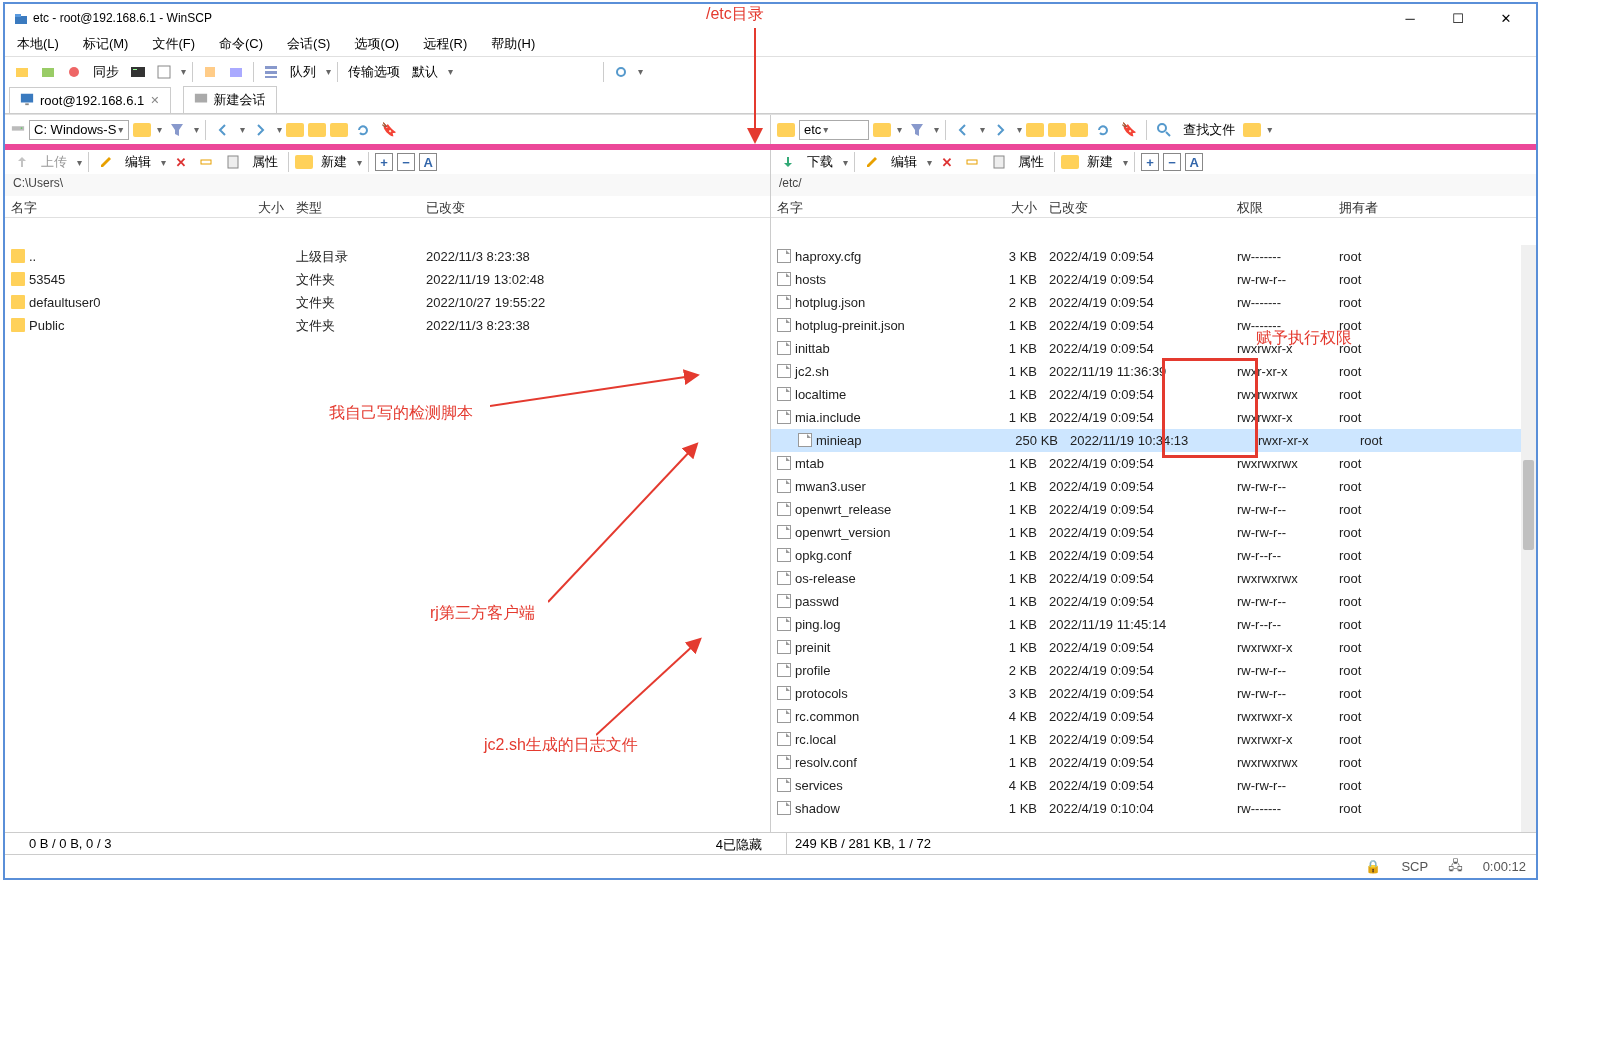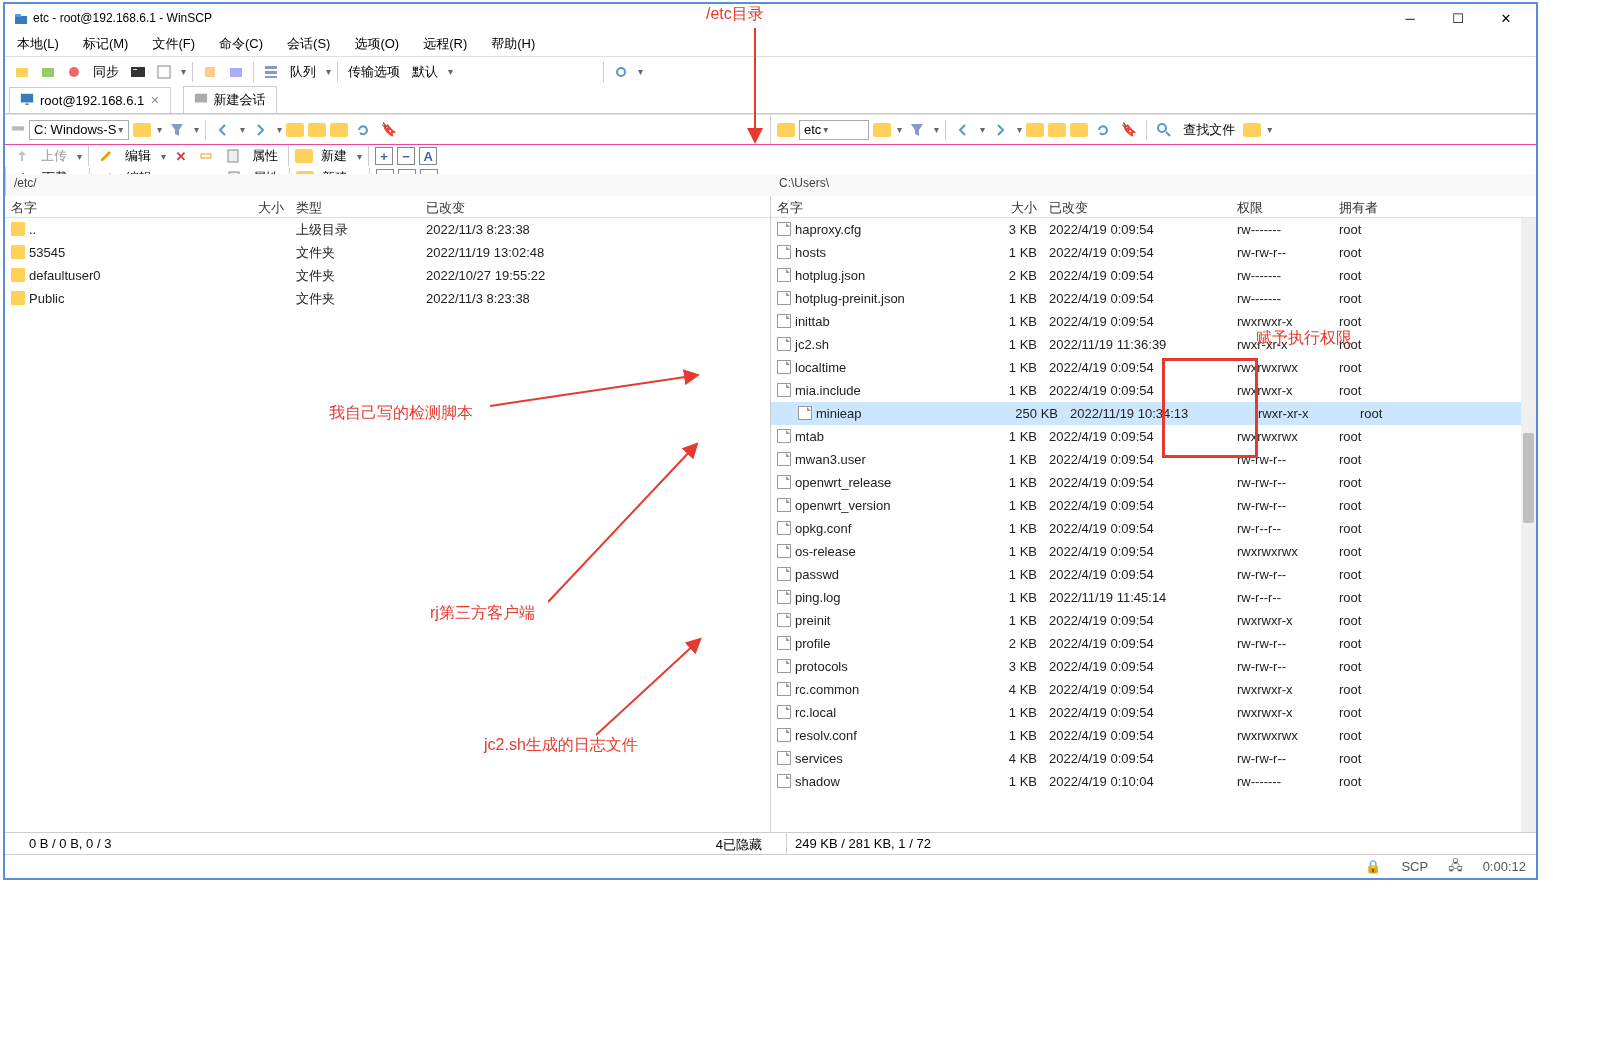--- a/index.html
+++ b/index.html
@@ -18,26 +18,26 @@
 .tbsep { width: 1px; height: 20px; background: #ccc; margin: 0 2px; }
 .tblbl { padding: 0 4px; }
 .dd { font-size: 10px; color: #666; margin-left: 2px; }
 .tabs { height: 28px; display: flex; align-items: flex-end; padding: 0 4px; gap: 12px; border-bottom: 1px solid #ccc; }
 .tab { padding: 4px 10px; border: 1px solid #ccc; border-bottom: none; background: #fff; display: flex; align-items: center; gap: 6px; font-size: 12px; }
 .tab .close { color: #888; font-size: 11px; }
 .navrow { height: 30px; display: flex; border-top: 1px solid #e0e0e0; }
 .navhalf { flex: 1; display: flex; align-items: center; padding: 0 6px; gap: 4px; }
 .navhalf.right { border-left: 1px solid #ccc; }
 .select { min-width: 100px; height: 20px; border: 1px solid #aaa; display: inline-flex; align-items: center; padding: 0 4px; font-size: 12px; background: #fff; }
-.editrow { height: 30px; display: flex; border-top: 1px solid #ec4899; flex-direction: column; }
+.editrow { height: 30px; display: flex; border-top: 6px solid #ec4899; }
 .pathrow { height: 22px; display: flex; background: #f8f8f8; }
 .pathhalf { flex: 1; padding: 2px 8px; font-size: 12px; color: #444; }
 .pathhalf.right { border-left: 1px solid #ccc; }
 .panes { flex: 1; display: flex; overflow: hidden; }
-.pane { flex: 1; display: flex; flex-direction: column; overflow: hidden; }
+.pane { flex: 1; display: flex; flex-direction: column; overflow: hidden; gap: 27px; }
 .pane.right { border-left: 1px solid #ccc; position: relative; }
 .hdr { height: 22px; display: flex; border-bottom: 1px solid #e0e0e0; background: #fff; font-size: 12px; color: #333; }
 .hdr div { padding: 3px 6px; }
 .body { flex: 1; overflow: hidden; position: relative; }
 .row { height: 23px; display: flex; align-items: center; font-size: 13px; color: #222; }
 .row.sel { background: #cde6ff; padding-left: 21px; }
 .row .c { padding: 0 6px; overflow: hidden; white-space: nowrap; }
 .fico { width: 14px; height: 14px; display: inline-block; margin-right: 4px; vertical-align: -2px; }
 .fico.folder { background: #ffd15a; border-radius: 1px; }
 .fico.file { background: #fff; border: 1px solid #999; position: relative; }
@@ -338,22 +338,22 @@
       <span class="tblbl">新建</span>
         <span class="dd">▾</span>
       <span class="tbsep"></span>
       <span class="tbbtn" style="border:1px solid #888;color:#36a;width:18px;height:18px;font-weight:bold">+</span>
       <span class="tbbtn" style="border:1px solid #888;color:#36a;width:18px;height:18px;font-weight:bold">−</span>
       <span class="tbbtn" style="border:1px solid #888;color:#36a;width:18px;height:18px;font-weight:bold">A</span>
     </div>
   </div>
 
   <div class="pathrow">
+    <div class="pathhalf">C:\Users\</div>
     <div class="pathhalf right">/etc/</div>
-    <div class="pathhalf">C:\Users\</div>
   </div>
 
   <div class="panes">
     <div class="pane">
       <div class="hdr">
         <div class="lw1">名字</div>
         <div class="lw2">大小</div>
         <div class="lw3">类型</div>
         <div class="lw4">已改变</div>
       </div>

